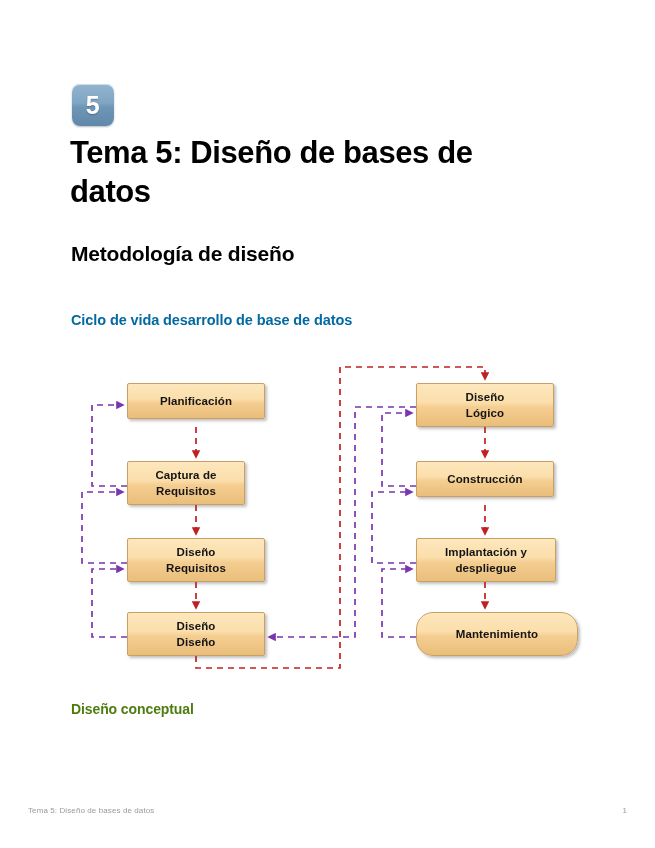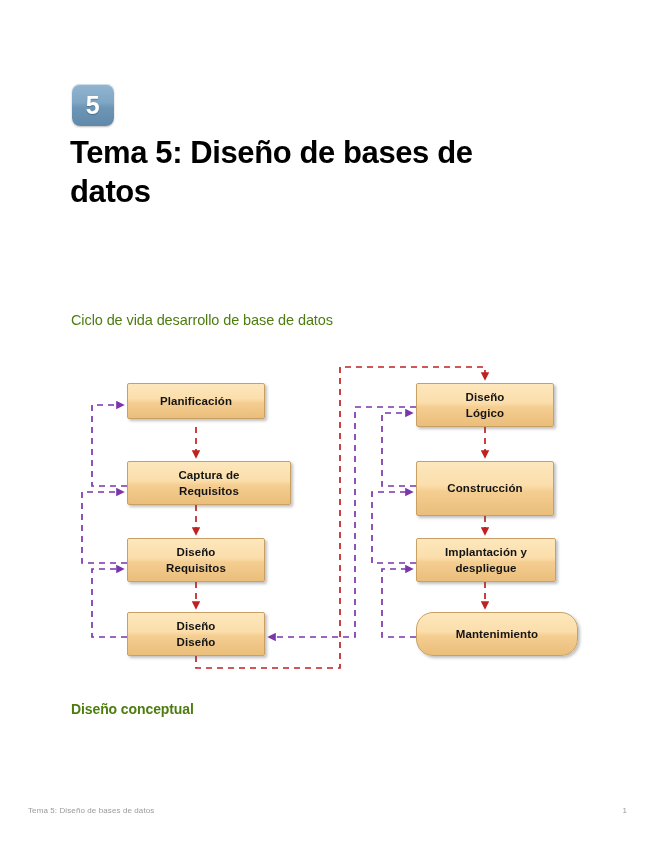--- a/index.html
+++ b/index.html
@@ -79,23 +79,23 @@
   .lead-line b {
     font-weight: 700;
     margin-left: 6px;
   }
   .subsection-heading {
     position: absolute;
     left: 71px;
     top: 312px;
     margin: 0;
     font-size: 14.5px;
-    font-weight: 400;
+    font-weight: 700;
     letter-spacing: -0.1px;
-    color: #4d7c0f;
+    color: #0369a1;
   }
   .trailing-heading {
     position: absolute;
     left: 71px;
     top: 701px;
     margin: 0;
     font-size: 14px;
     font-weight: 700;
     letter-spacing: -0.1px;
     color: #4d7c0f;
@@ -152,20 +152,21 @@
 <body>
 
 <div id="page">
 
   <div class="chapter-badge">
     <span>5</span>
   </div>
 
   <h1 class="doc-title">Tema 5: Diseño de bases de datos</h1>
 
+  <h2 class="section-heading">Metodología de diseño</h2>
 
 
   <h3 class="subsection-heading">Ciclo de vida desarrollo de base de datos</h3>
 
   <svg id="diagram" viewBox="0 0 655 848" xmlns="http://www.w3.org/2000/svg">
     <defs>
       <marker id="arrow-red" viewBox="0 0 10 10" refX="8" refY="5" markerWidth="5" markerHeight="5" orient="auto-start-reverse">
         <path d="M 0 0 L 10 5 L 0 10 z" fill="#c02020"></path>
       </marker>
       <marker id="arrow-purple" viewBox="0 0 10 10" refX="8" refY="5" markerWidth="5" markerHeight="5" orient="auto-start-reverse">
@@ -193,21 +194,21 @@
       <path d="M 416 637 L 382 637 L 382 569 L 412 569"></path>
     </g>
   </svg>
 
   <div id="flow-boxes">
       <div class="flow-box" style="left: 127px; top: 383px; width: 138px; height: 36px;">
         <span>
           <span>Planificación</span>
         </span>
       </div>
-      <div class="flow-box" style="left: 127px; top: 461px; width: 164px; height: 44px;">
+      <div class="flow-box" style="left: 127px; top: 461px; width: 118px; height: 44px;">
         <span>
           <span>Captura de</span>
           <span>Requisitos</span>
         </span>
       </div>
       <div class="flow-box" style="left: 127px; top: 538px; width: 138px; height: 44px;">
         <span>
           <span>Diseño</span>
           <span>Requisitos</span>
         </span>
@@ -217,21 +218,21 @@
           <span>Diseño</span>
           <span>Diseño</span>
         </span>
       </div>
       <div class="flow-box" style="left: 416px; top: 383px; width: 138px; height: 44px;">
         <span>
           <span>Diseño</span>
           <span>Lógico</span>
         </span>
       </div>
-      <div class="flow-box" style="left: 416px; top: 461px; width: 138px; height: 55px;">
+      <div class="flow-box" style="left: 416px; top: 461px; width: 138px; height: 36px;">
         <span>
           <span>Construcción</span>
         </span>
       </div>
       <div class="flow-box" style="left: 416px; top: 538px; width: 140px; height: 44px;">
         <span>
           <span>Implantación y</span>
           <span>despliegue</span>
         </span>
       </div>

